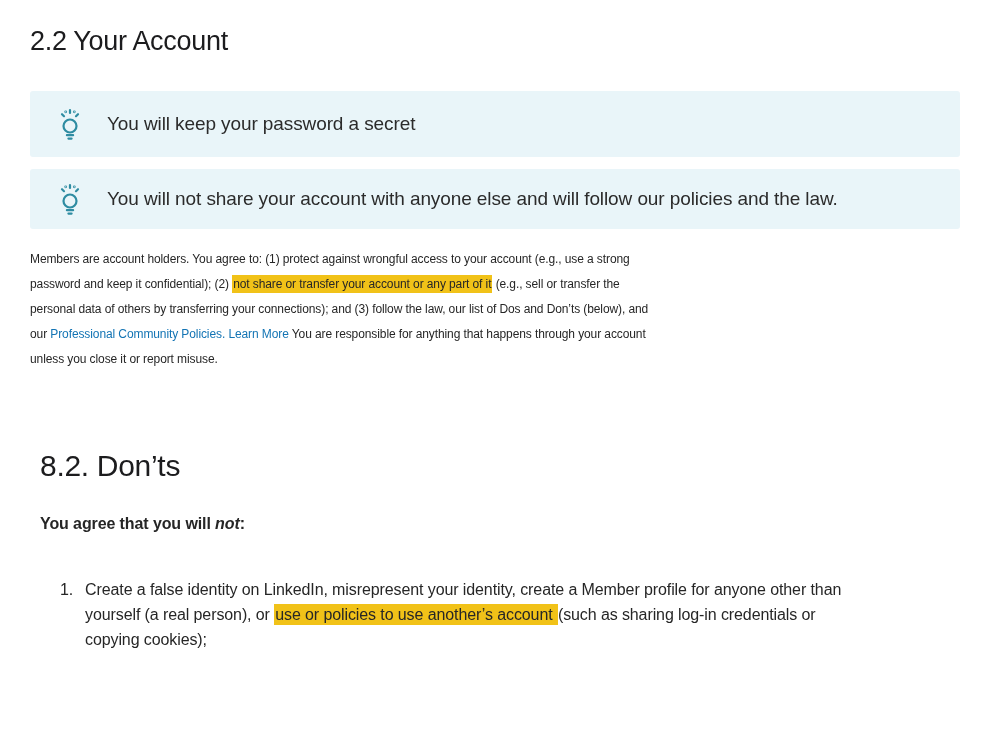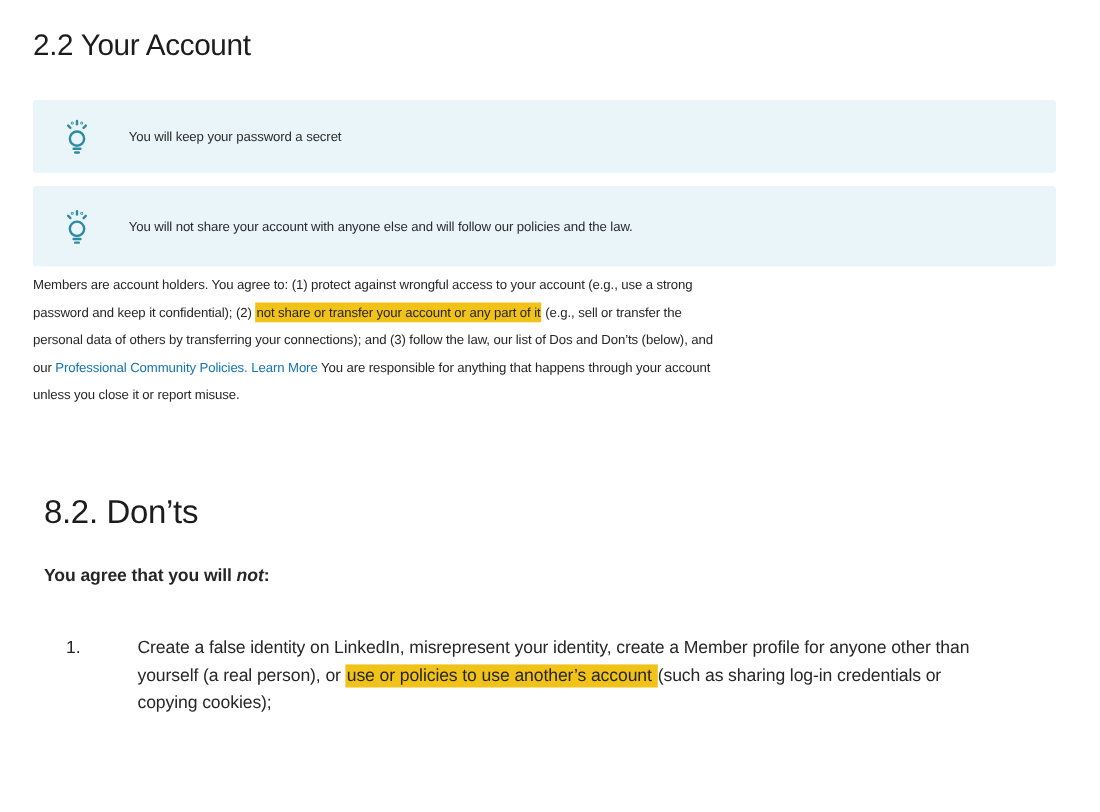--- a/index.html
+++ b/index.html
@@ -26,26 +26,26 @@
     color: var(--heading); letter-spacing: -0.3px;
   }
   .callout {
     position: absolute; left: 30px; width: 930px;
     background: var(--callout_bg);
     border-radius: 3px;
     display: flex; align-items: center;
     padding-left: 25px;
   }
   .callout-1 { top: 91px; height: 66px; }
-  .callout-2 { top: 169px; height: 73px; }
+  .callout-2 { top: 169px; height: 60px; }
   .bulb { width: 30px; height: 32px; flex: 0 0 auto; display: block; }
   .bulb svg { display: block; width: 100%; height: 100%; }
   .callout-text {
-    margin-left: 32px;
-    font-size: 12px; color: #2b2b2b; letter-spacing: -0.1px;
+    margin-left: 22px;
+    font-size: 19px; color: #2b2b2b; letter-spacing: -0.1px;
   }
   .para {
     position: absolute; left: 30px; top: 247px; width: 965px;
     font-size: 12px; line-height: 25px;
     white-space: nowrap; letter-spacing: -0.1px;
   }
   .hl {
     background: var(--highlight);
     color: inherit;
     padding: 2px 1px;
@@ -75,21 +75,20 @@
     padding-left: 60px;
     font-size: 16px; line-height: 25px; letter-spacing: -0.1px;
   }
   .num {
     flex: 0 0 25px;
     white-space: nowrap;
   }
   .list-text {
     flex: 1 1 auto;
     white-space: nowrap;
-    margin-left: 40px;
   }
 </style>
 </head>
 <body>
 
 <h1 class="h1">2.2 Your Account</h1>
 
 <div class="callout callout-1">
   <span class="bulb">
     <svg viewBox="0 0 30 32" fill="none" stroke="#2e8ca2" stroke-width="2.2" stroke-linecap="round">

